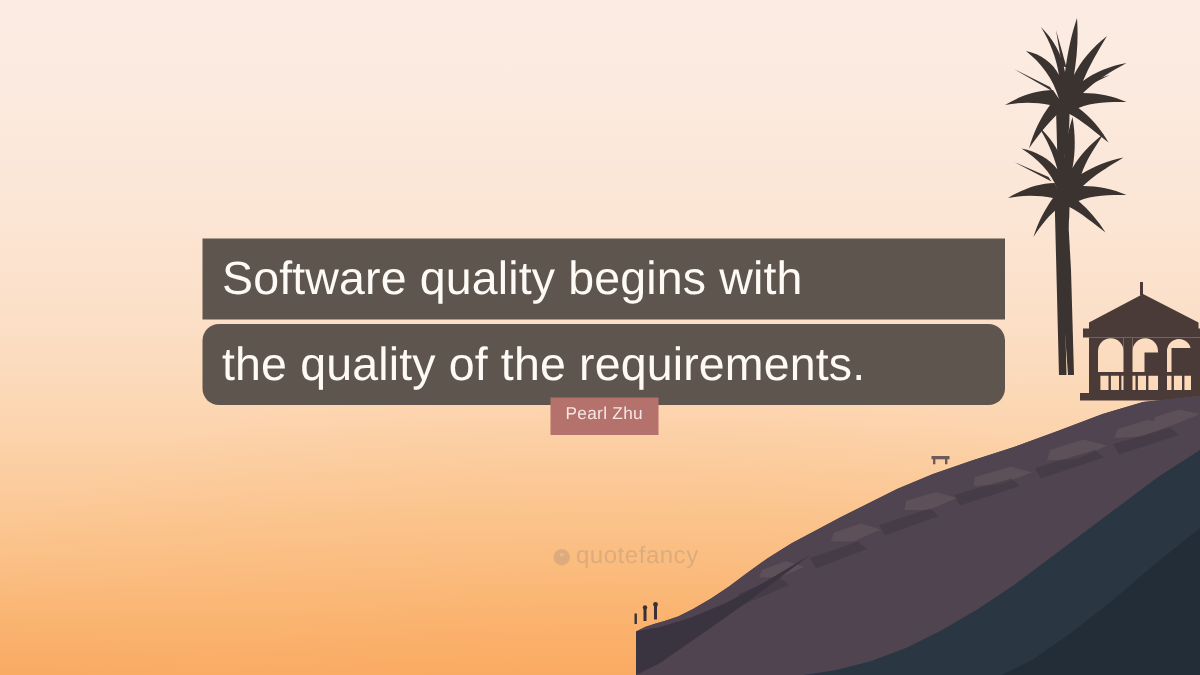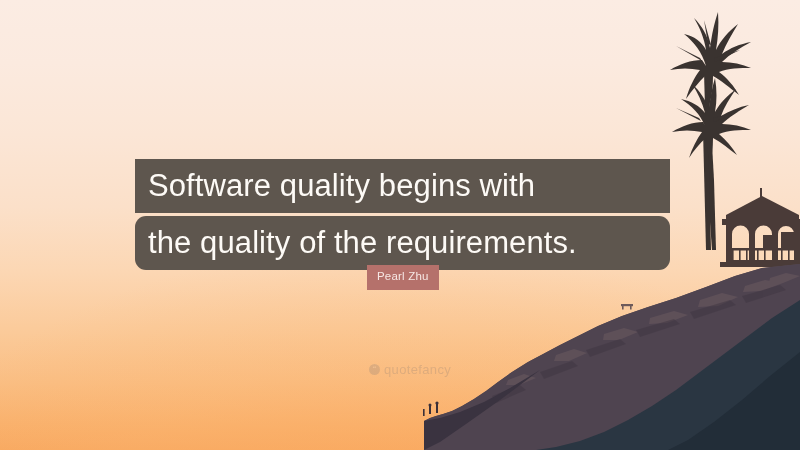--- a/index.html
+++ b/index.html
@@ -113,21 +113,21 @@
     background: #9a8576;
     display: flex;
     align-items: center;
     justify-content: center;
     color: #f7e3d2;
     font-size: 7px;
     line-height: 1;
     font-family: "Liberation Serif", serif;
   }
   .wm-text {
-    font-size: 13px;
+    font-size: 16px;
     color: #9b8574;
     letter-spacing: 0.35px;
     line-height: 1;
   }
 </style>
 </head>
 <body>
 
 <div id="stage">
 

